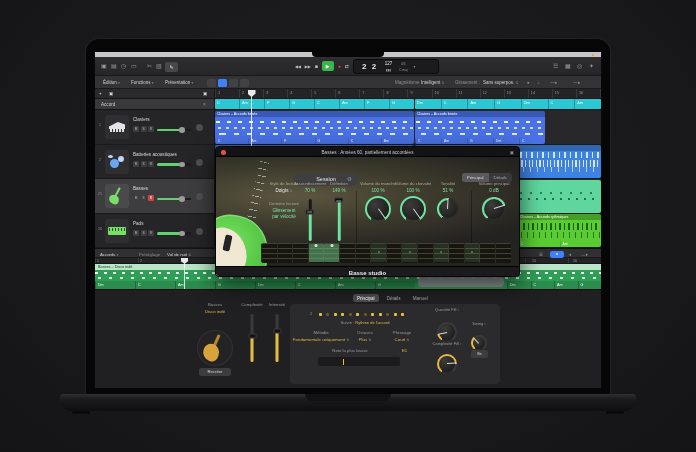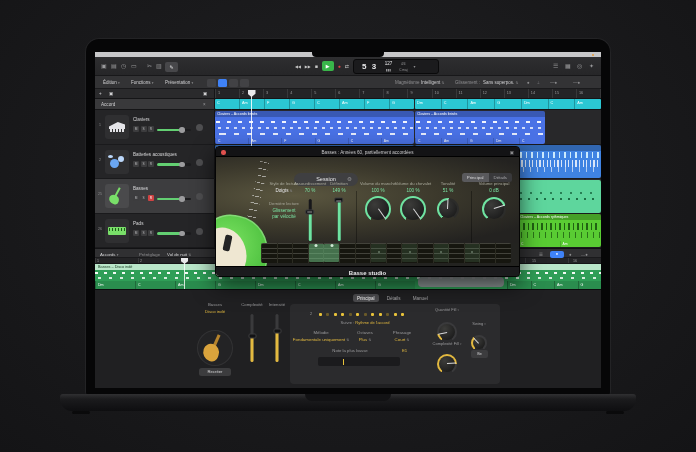--- a/index.html
+++ b/index.html
@@ -220,21 +220,21 @@
         <div id="transport">
           <span style="font-size:3.8px;">◀◀</span>
           <span style="font-size:3.8px;">▶▶</span>
           <span>■</span>
           <span id="play-chip"><span>▶</span></span>
           <span id="rec-glyph">●</span>
           <span>⇄</span>
         </div>
 
         <div id="lcd">
-          <span class="bars">5 3</span>
+          <span class="bars">2 2</span>
           <span class="seg"><span class="big">127</span><br><span class="sm">▮▮▮</span></span>
           <span class="seg"><span class="sm">4/4</span><br><span class="sm">C maj</span></span>
           <span style="margin-left:6px;color:#8a8a8c;font-size:4px;">▾</span>
         </div>
 
         <div class="ticon" style="left:458px;">☰</div>
         <div class="ticon" style="left:470px;">▦</div>
         <div class="ticon" style="left:482px;">◎</div>
         <div class="ticon" style="left:494px;">✦</div>
       </div>

